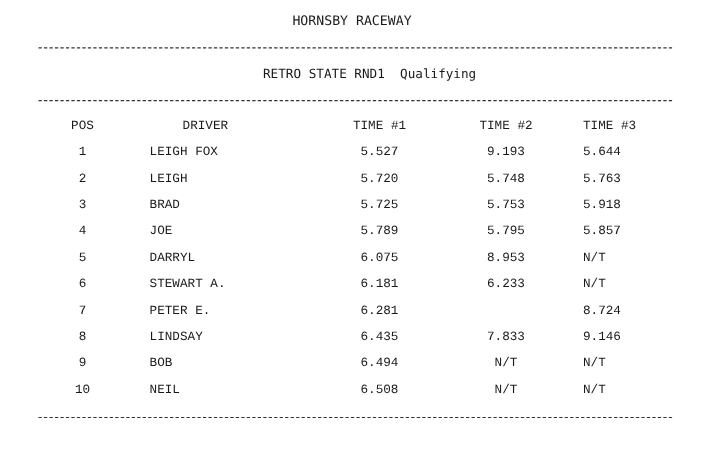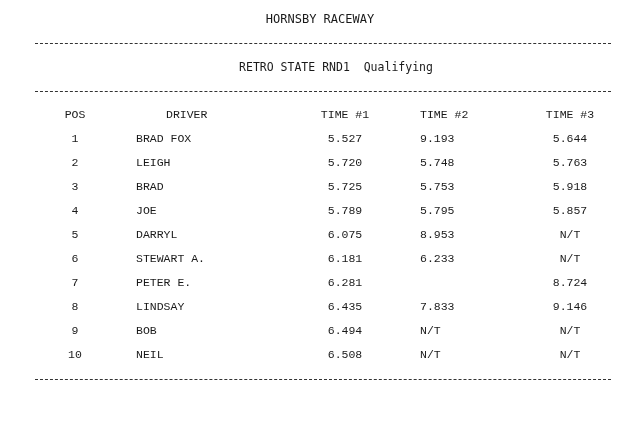--- a/index.html
+++ b/index.html
@@ -8,42 +8,42 @@
   .title { position:absolute; top:12px; left:0; width:640px; text-align:center; font-size:12px; }
   .subtitle { position:absolute; top:60px; left:16px; width:640px; text-align:center; font-size:11.5px; white-space:pre; }
   .dash { position:absolute; left:35px; width:576px; height:0; border-top:1.2px dashed #333; }
   .d1 { top:43px; } .d2 { top:91px; } .d3 { top:379px; }
   .row { position:absolute; left:0; width:640px; height:16px; font-size:11.5px;font-family:Liberation Mono, monospace; }
   .c { position:absolute; top:0; white-space:pre; }
   .pos { left:55px; width:40px; text-align:center; }
   .drv { left:136px; text-align:left; }
   .hdrv { left:166px; }
   .t1 { left:305px; width:80px; text-align:center; }
-  .t2 { left:420px; width:80px; }
-  .t3 { left:530px; width:80px; text-align:center; }
+  .t2 { left:420px; width:80px; text-align:center; }
+  .t3 { left:530px; width:80px; }
 </style>
 </head>
 <body>
 
 <div class="title">HORNSBY RACEWAY</div>
 <div class="dash d1"></div>
 <div class="subtitle">RETRO STATE RND1  Qualifying</div>
 <div class="dash d2"></div>
 
 <div class="row" style="top:108px;">
   <span class="c pos">POS</span>
   <span class="c hdrv">DRIVER</span>
   <span class="c t1">TIME #1</span>
   <span class="c t2">TIME #2</span>
   <span class="c t3">TIME #3</span>
 </div>
 
 <div class="row" style="top:132px;">
   <span class="c pos">1</span>
-  <span class="c drv">BRAD FOX</span>
+  <span class="c drv">LEIGH FOX</span>
   <span class="c t1">5.527</span>
   <span class="c t2">9.193</span>
   <span class="c t3">5.644</span>
 </div>
 <div class="row" style="top:156px;">
   <span class="c pos">2</span>
   <span class="c drv">LEIGH</span>
   <span class="c t1">5.720</span>
   <span class="c t2">5.748</span>
   <span class="c t3">5.763</span>

